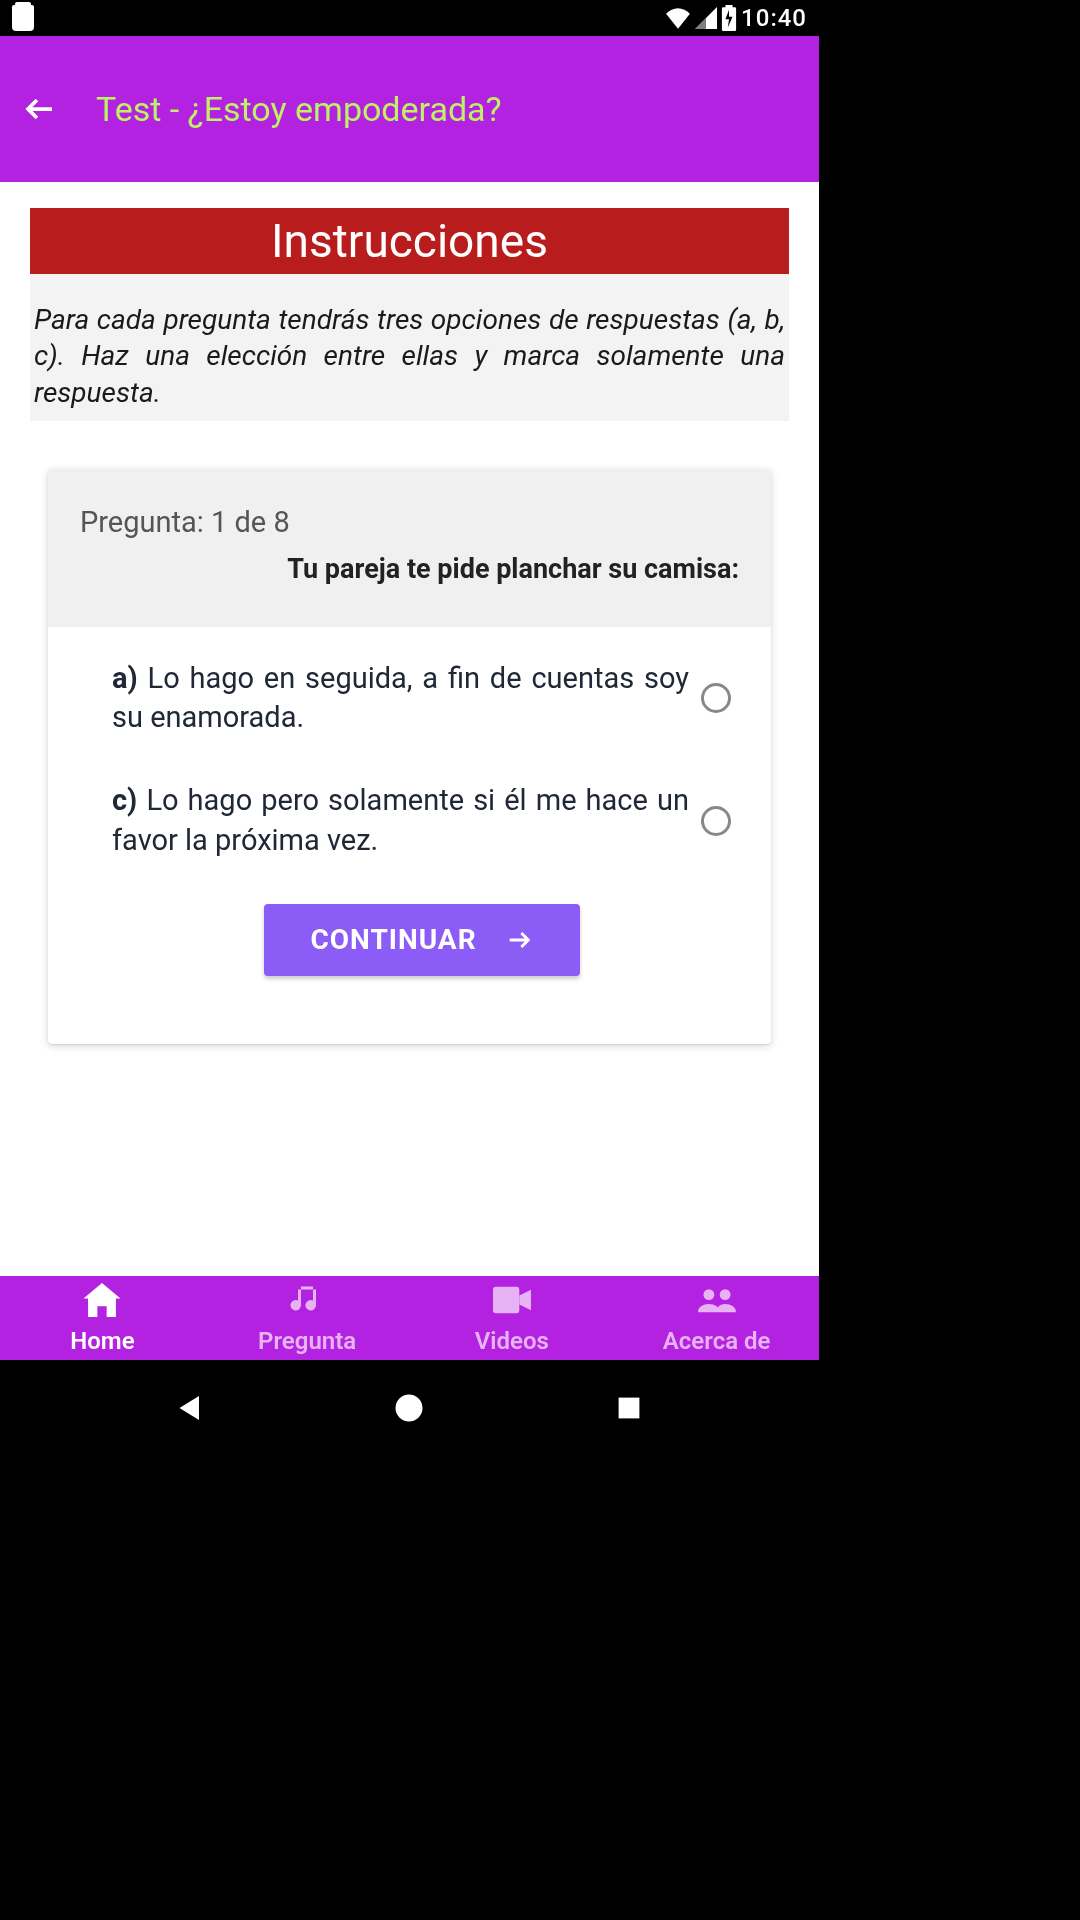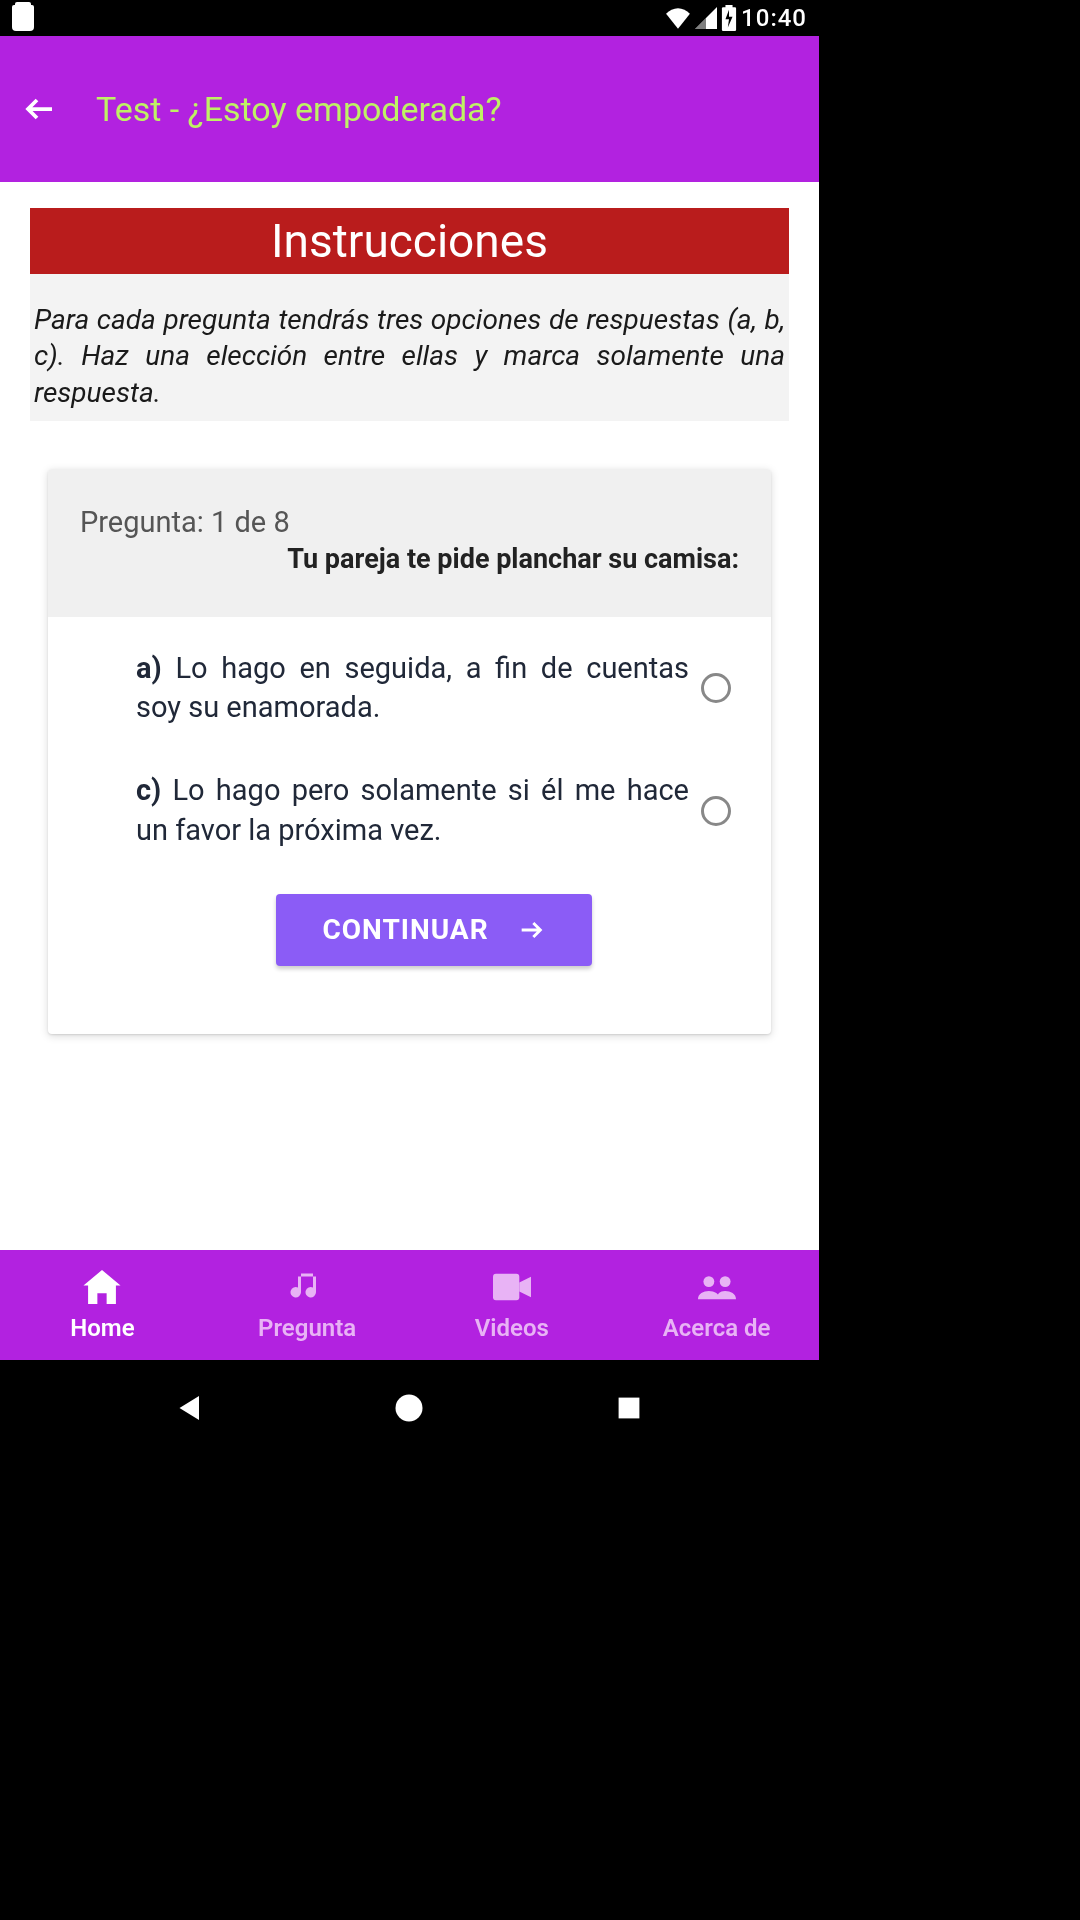--- a/index.html
+++ b/index.html
@@ -68,30 +68,30 @@
     box-shadow: 0 2px 8px rgba(0,0,0,0.15), 0 1px 2px rgba(0,0,0,0.1);
     overflow: hidden;
   }
   .card-header {
     background: #f0f0f0;
     padding: 36px 32px 42px 32px;
   }
   .question-counter {
     font-size: 29px;
     color: #555;
-    margin-bottom: 4px;
+    margin-bottom: 14px;
   }
   .question-text {
     font-size: 27px;
     font-weight: 700;
     color: #222;
     text-align: right;
   }
   .options {
-    padding: 32px 40px 32px 88px;
+    padding: 32px 40px 32px 64px;
   }
   .option-row {
     display: flex;
     align-items: center;
     justify-content: space-between;
     margin-bottom: 44px;
   }
   .option-text {
     flex: 1;
     font-size: 29px;
@@ -120,21 +120,21 @@
     font-weight: 700;
     letter-spacing: 1px;
     width: 316px;
     height: 72px;
     margin: 0 auto 36px auto;
     border-radius: 4px;
     box-shadow: 0 3px 4px rgba(0,0,0,0.2);
     cursor: pointer;
   }
   .bottom-nav {
-    height: 110px;
+    height: 84px;
     background: #b222e0;
     display: flex;
   }
   .nav-item {
     flex: 1;
     display: flex;
     flex-direction: column;
     align-items: center;
     justify-content: center;
     gap: 8px;

